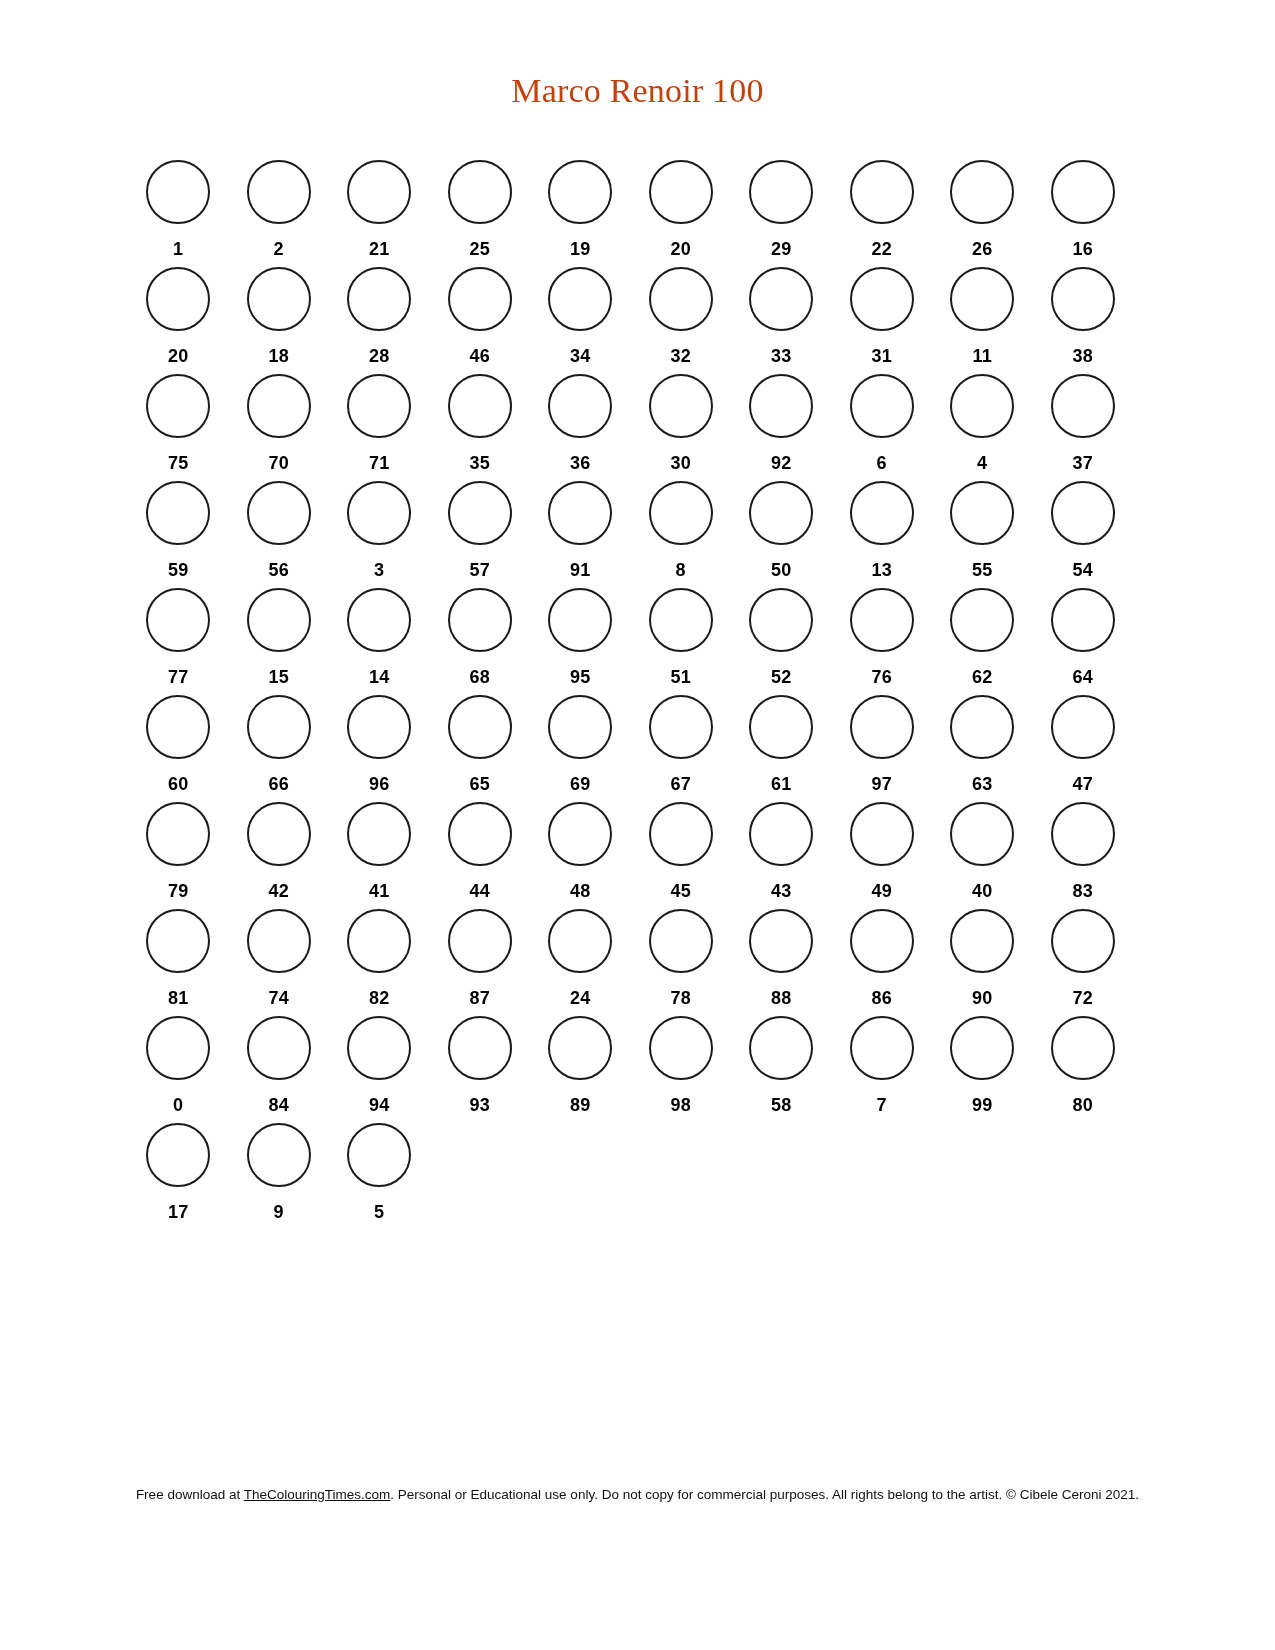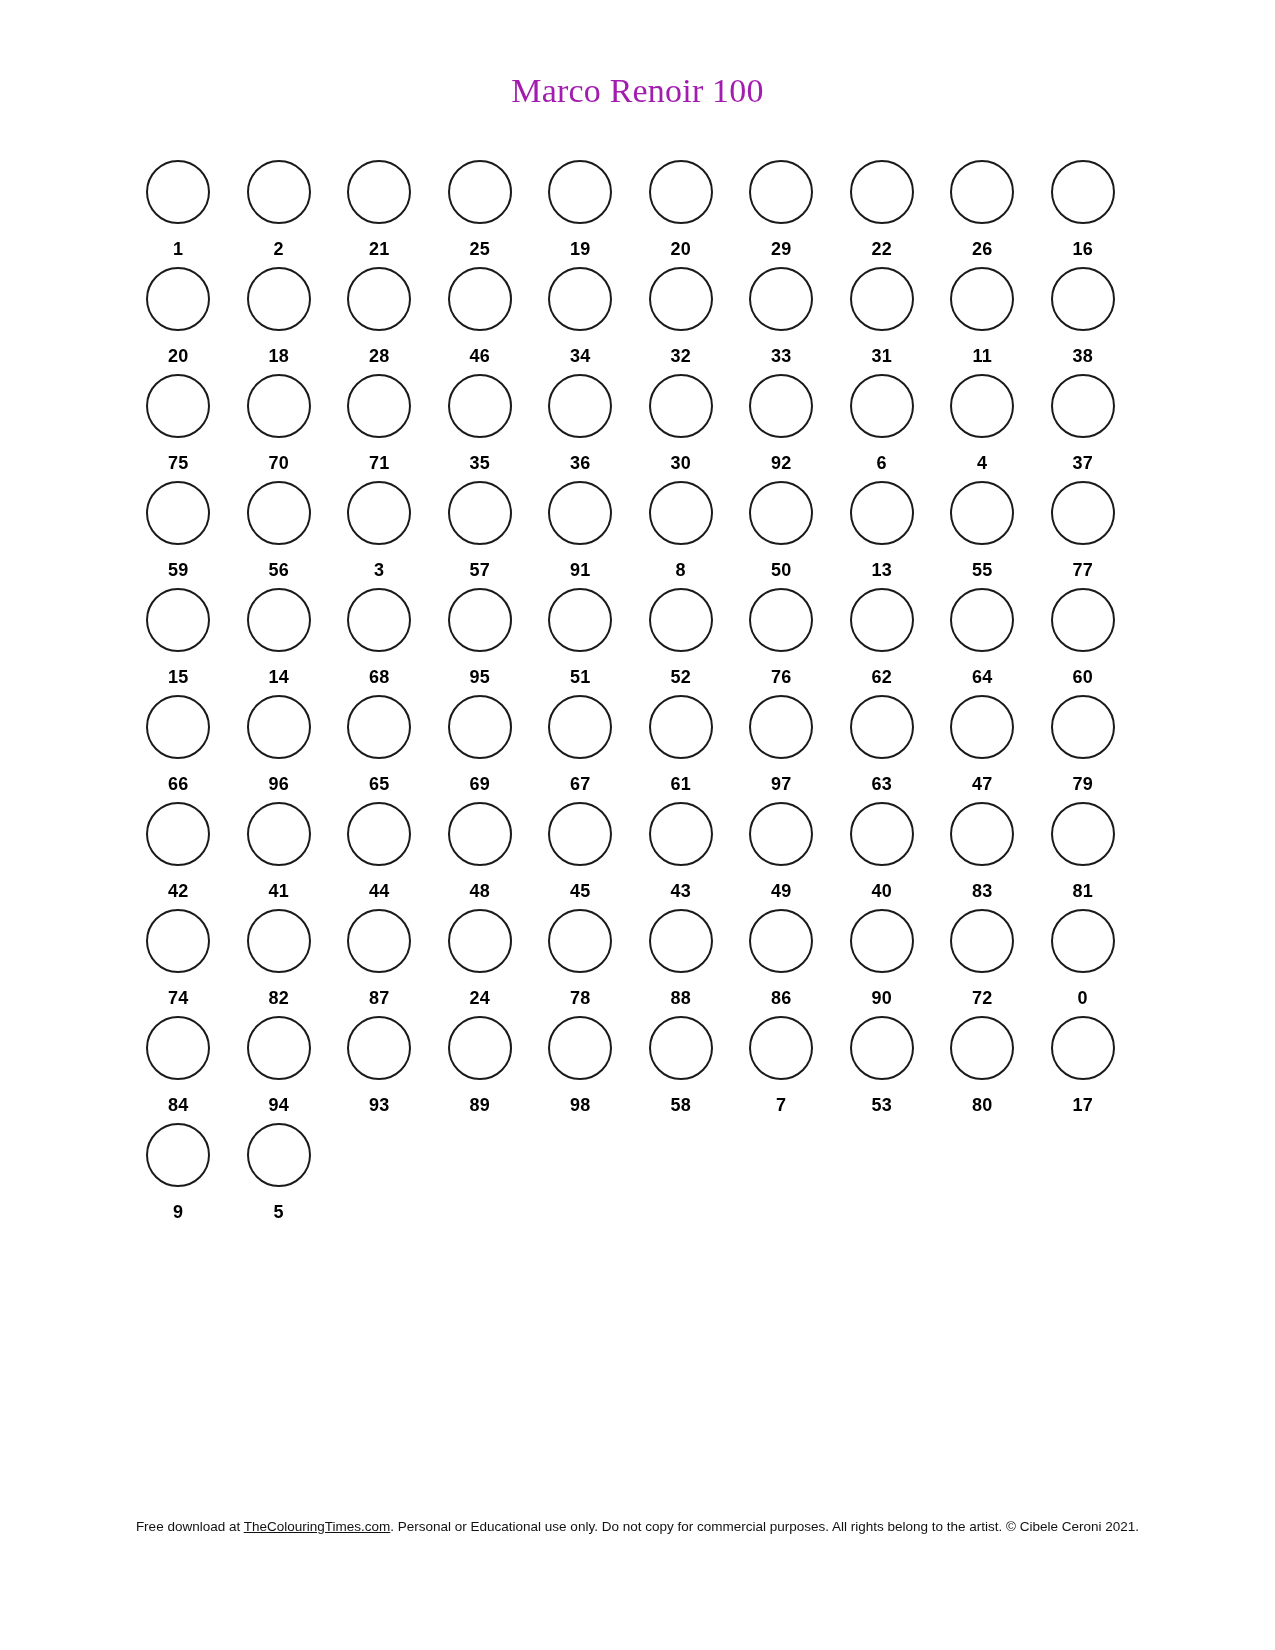--- a/index.html
+++ b/index.html
@@ -24,21 +24,21 @@
   .title {
     position: absolute;
     top: 72px;
     left: 0;
     width: 1275px;
     text-align: center;
     font-family: "Liberation Serif", serif;
     font-size: 34px;
     font-weight: 400;
     letter-spacing: 0.2px;
-    color: #a21caf;
+    color: #c2410c;
   }
   .grid {
     position: absolute;
     top: 160px;
     left: 128px;
     width: 1005px;
     display: grid;
     grid-template-columns: repeat(10, 100.5px);
     grid-auto-rows: 107px;
   }
@@ -65,21 +65,20 @@
     letter-spacing: 0.3px;
   }
   .footer {
     position: absolute;
     left: 0;
     top: 1487px;
     width: 1275px;
     text-align: center;
     font-size: 13.5px;
     color: #111111;
-    margin-top: 32px;
   }
   .footer a,
   .footer .link {
     color: #111111;
     text-decoration: underline;
   }
   .footer span { white-space: pre; }
 </style>
 </head>
 <body>
@@ -240,20 +239,24 @@
       <div class="cell">
         <div class="swatch"></div>
         <div class="cell-label">13</div>
       </div>
       <div class="cell">
         <div class="swatch"></div>
         <div class="cell-label">55</div>
       </div>
       <div class="cell">
         <div class="swatch"></div>
+        <div class="cell-label">54</div>
+      </div>
+      <div class="cell">
+        <div class="swatch"></div>
         <div class="cell-label">77</div>
       </div>
       <div class="cell">
         <div class="swatch"></div>
         <div class="cell-label">15</div>
       </div>
       <div class="cell">
         <div class="swatch"></div>
         <div class="cell-label">14</div>
       </div>
@@ -432,21 +435,21 @@
       <div class="cell">
         <div class="swatch"></div>
         <div class="cell-label">58</div>
       </div>
       <div class="cell">
         <div class="swatch"></div>
         <div class="cell-label">7</div>
       </div>
       <div class="cell">
         <div class="swatch"></div>
-        <div class="cell-label">53</div>
+        <div class="cell-label">99</div>
       </div>
       <div class="cell">
         <div class="swatch"></div>
         <div class="cell-label">80</div>
       </div>
       <div class="cell">
         <div class="swatch"></div>
         <div class="cell-label">17</div>
       </div>
       <div class="cell">

